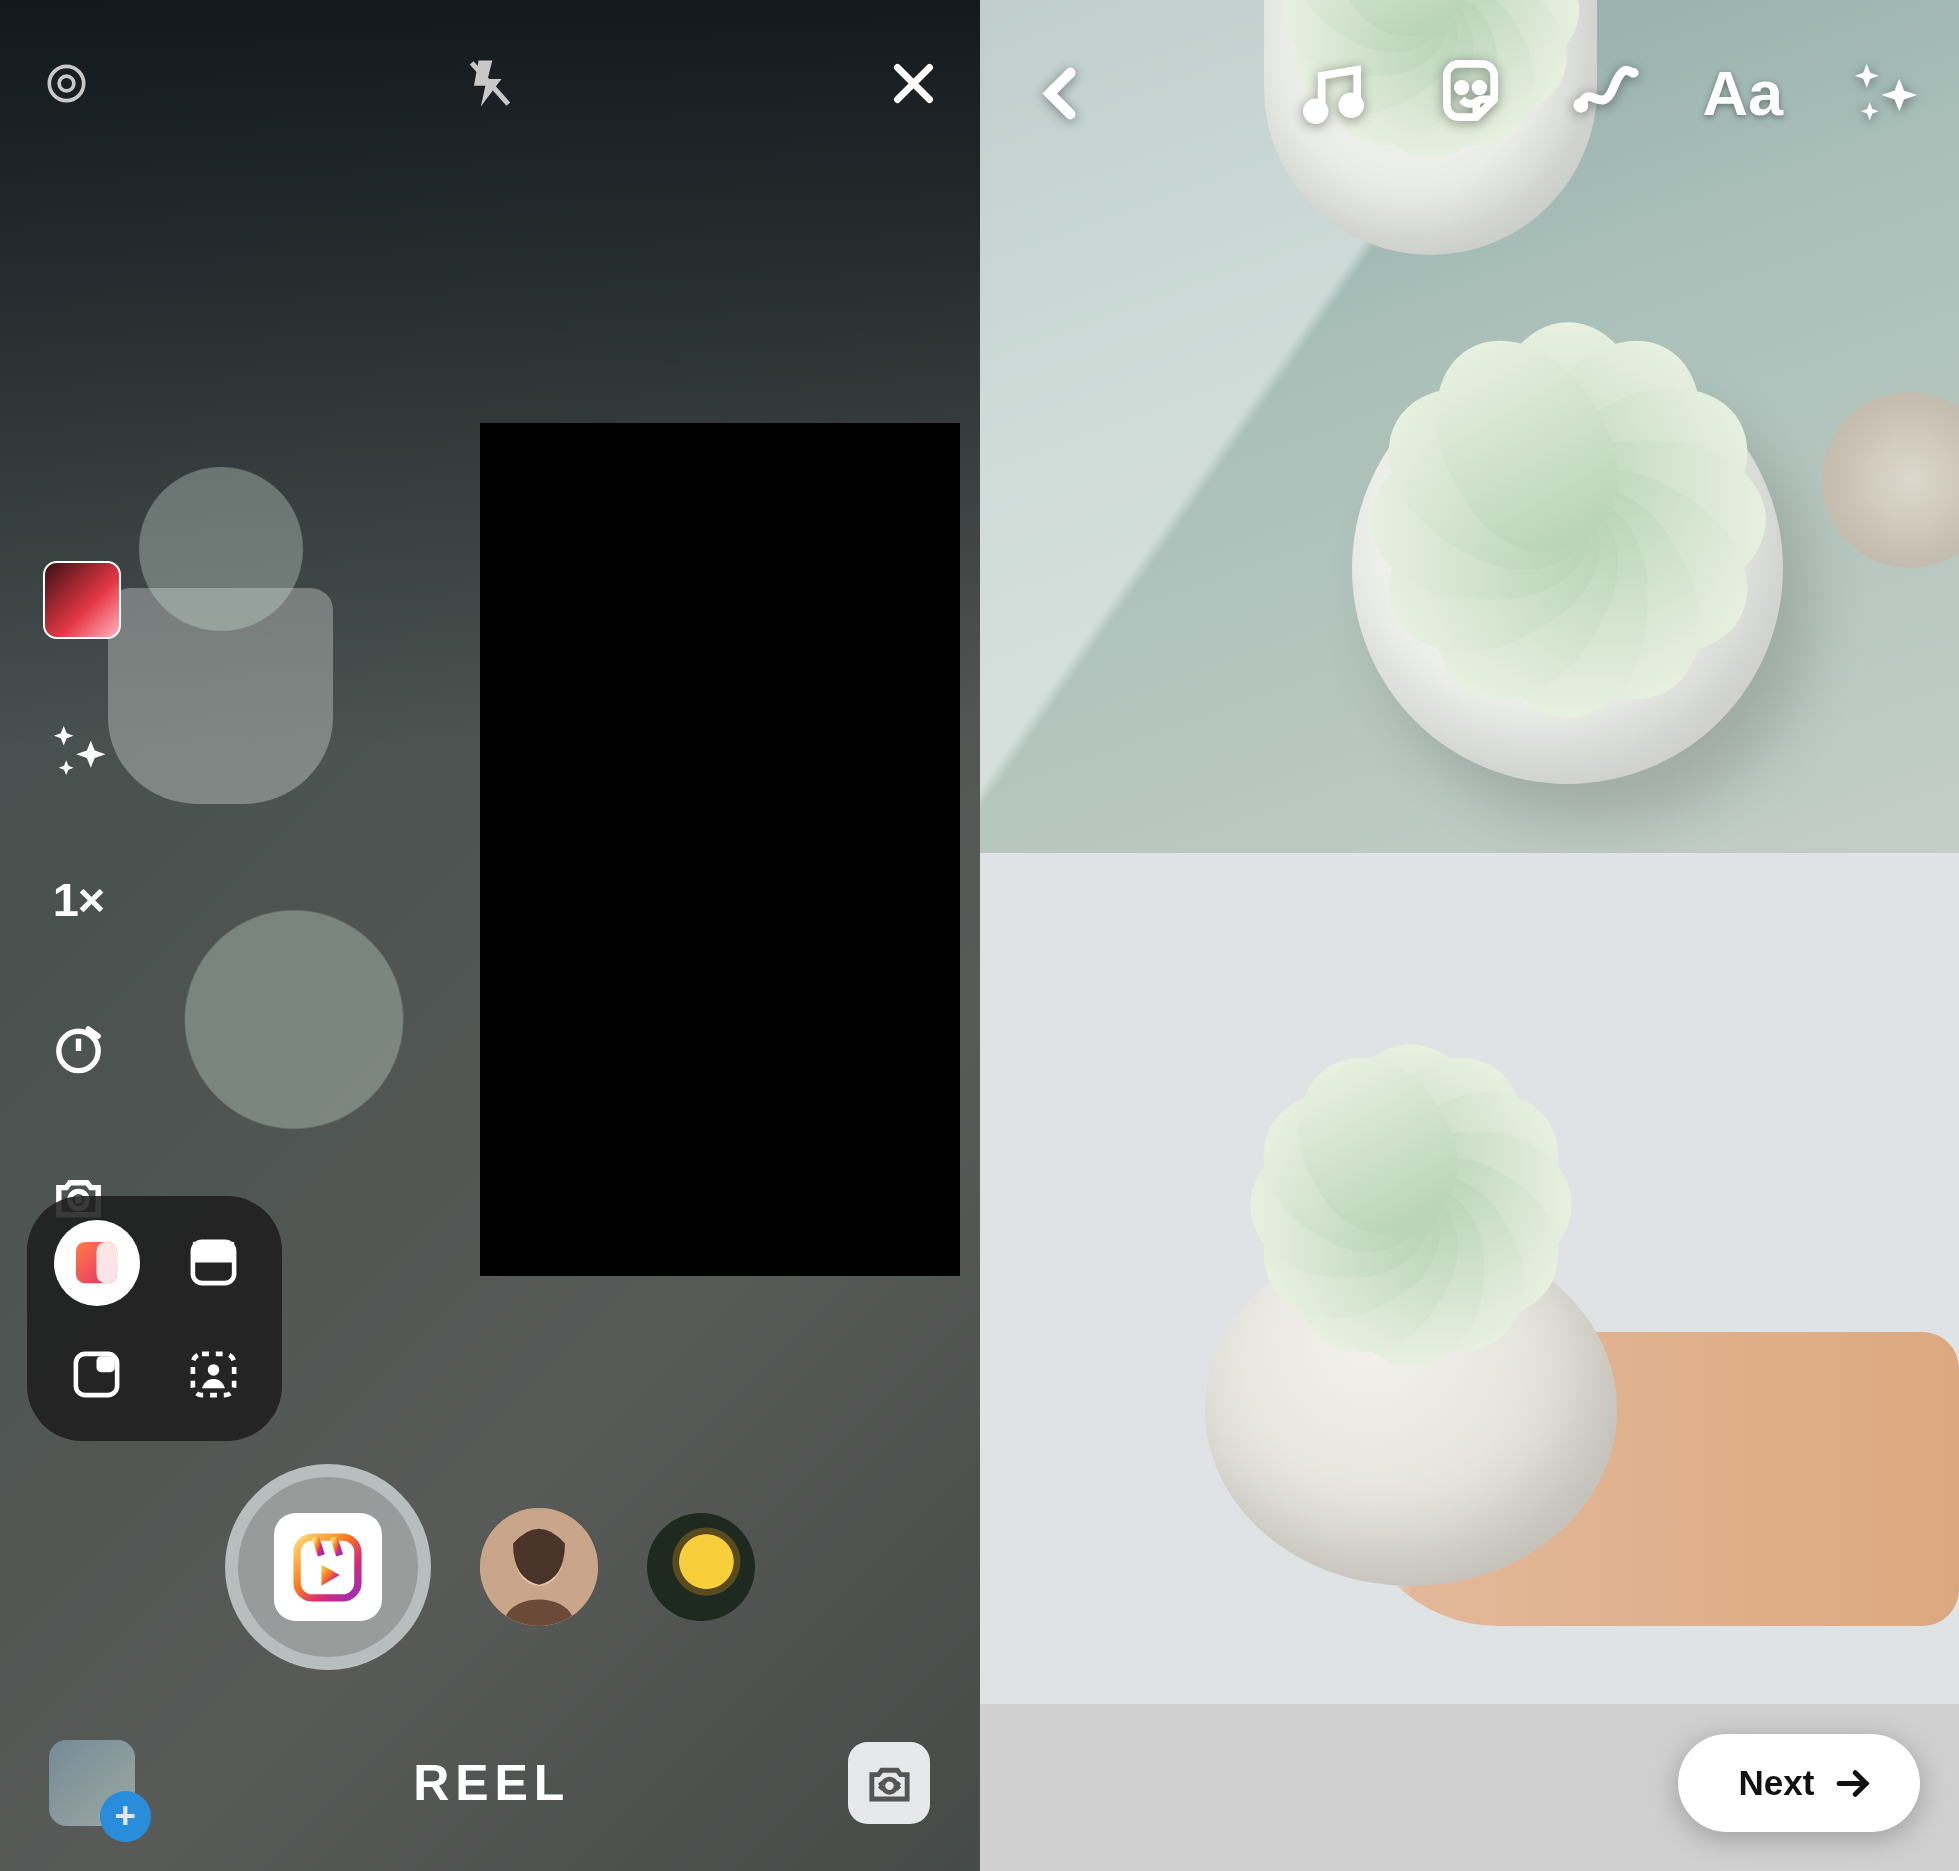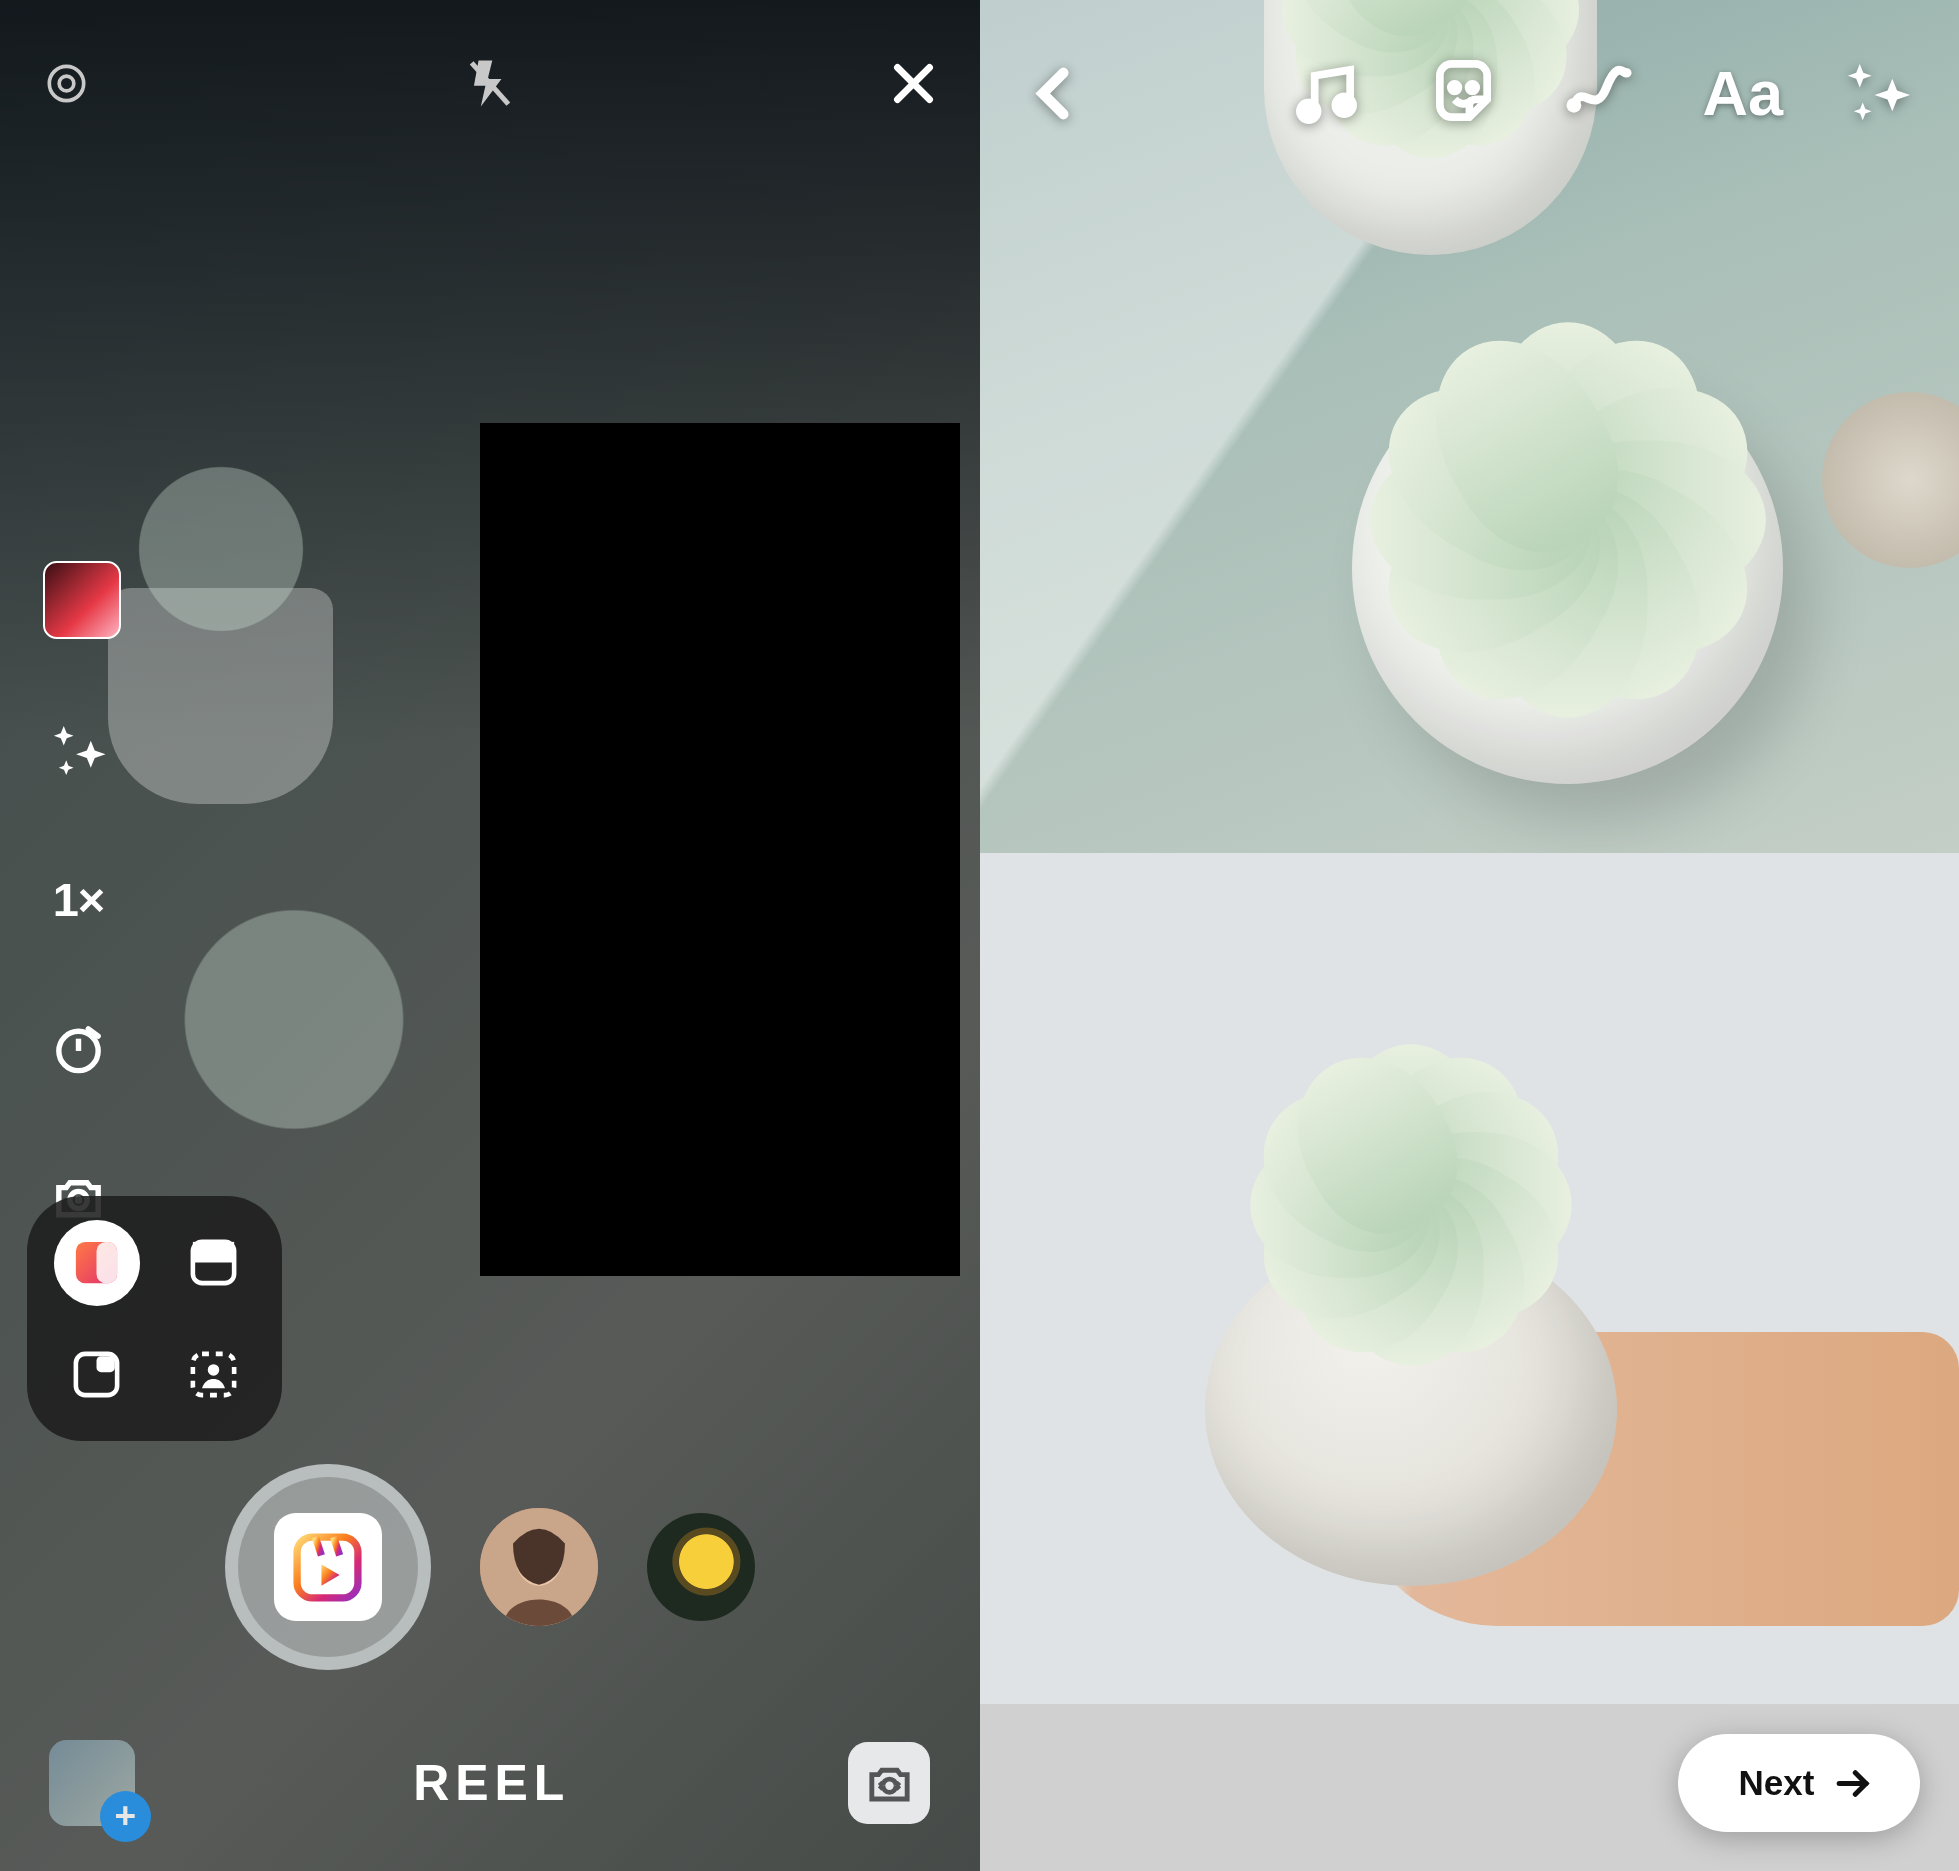--- a/index.html
+++ b/index.html
@@ -77,21 +77,21 @@
   .petal { position:absolute; left:50%; top:50%; width:45%; height:70%; background:linear-gradient(180deg,#e8f0e0,#b9d4b8); border-radius:60% 60% 50% 50%; transform-origin:50% 90%; }
 
   
   .photo-bottom { position:absolute; left:0; top:853px; right:0; bottom:0; background:#dfe3e6; }
   .pb-pot { position:absolute; left:225px; bottom:118px; width:412px; height:353px; border-radius:50%; background:radial-gradient(circle at 40% 30%, #f2f1ec, #d8d5cc); box-shadow:inset -29px -39px 69px rgba(0,0,0,0.12); }
   .pb-succ { position:absolute; left:270px; bottom:372px; width:323px; height:255px; }
   .hand { position:absolute; right:0; bottom:78px; width:608px; height:294px; background:linear-gradient(90deg, rgba(0,0,0,0) 0 5%, #e3b89a 10%, #dca87f 100%); border-radius:157px 39px 39px 157px; }
 
   .edit-toolbar { position:absolute; left:0; right:0; top:39px; height:108px; display:flex; align-items:center; padding:0 39px; gap:59px; color:#fff; text-shadow:0 2px 5.9px rgba(0,0,0,0.4); }
   .edit-toolbar .spacer { flex:1; }
-  .edit-toolbar .ticon { width:78px; height:78px; display:flex; align-items:center; justify-content:flex-start; }
+  .edit-toolbar .ticon { width:78px; height:78px; display:flex; align-items:center; justify-content:flex-end; }
   .edit-toolbar .ticon svg { width:71px; height:71px; filter:drop-shadow(0 2px 5.9px rgba(0,0,0,0.4)); }
   .aa-label { font-size:63px; font-weight:800; }
 
   .next-btn { position:absolute; right:39px; bottom:39px; height:98px; padding:0 45px; border-radius:59px; background:#fff; display:flex; align-items:center; gap:17.6px; box-shadow:0 5.9px 29px rgba(0,0,0,0.25); }
   .next-btn span { font-size:35px; font-weight:700; color:#111;margin-left:16px; }
   .next-btn svg { width:43px; height:43px; }
 
   
   .r0{transform:translate(-50%,-90%) rotate(0deg);} .r1{transform:translate(-50%,-90%) rotate(30deg);} .r2{transform:translate(-50%,-90%) rotate(60deg);} .r3{transform:translate(-50%,-90%) rotate(90deg);} .r4{transform:translate(-50%,-90%) rotate(120deg);} .r5{transform:translate(-50%,-90%) rotate(150deg);} .r6{transform:translate(-50%,-90%) rotate(180deg);} .r7{transform:translate(-50%,-90%) rotate(210deg);} .r8{transform:translate(-50%,-90%) rotate(240deg);} .r9{transform:translate(-50%,-90%) rotate(270deg);} .r10{transform:translate(-50%,-90%) rotate(300deg);} .r11{transform:translate(-50%,-90%) rotate(330deg);}
 </style>

